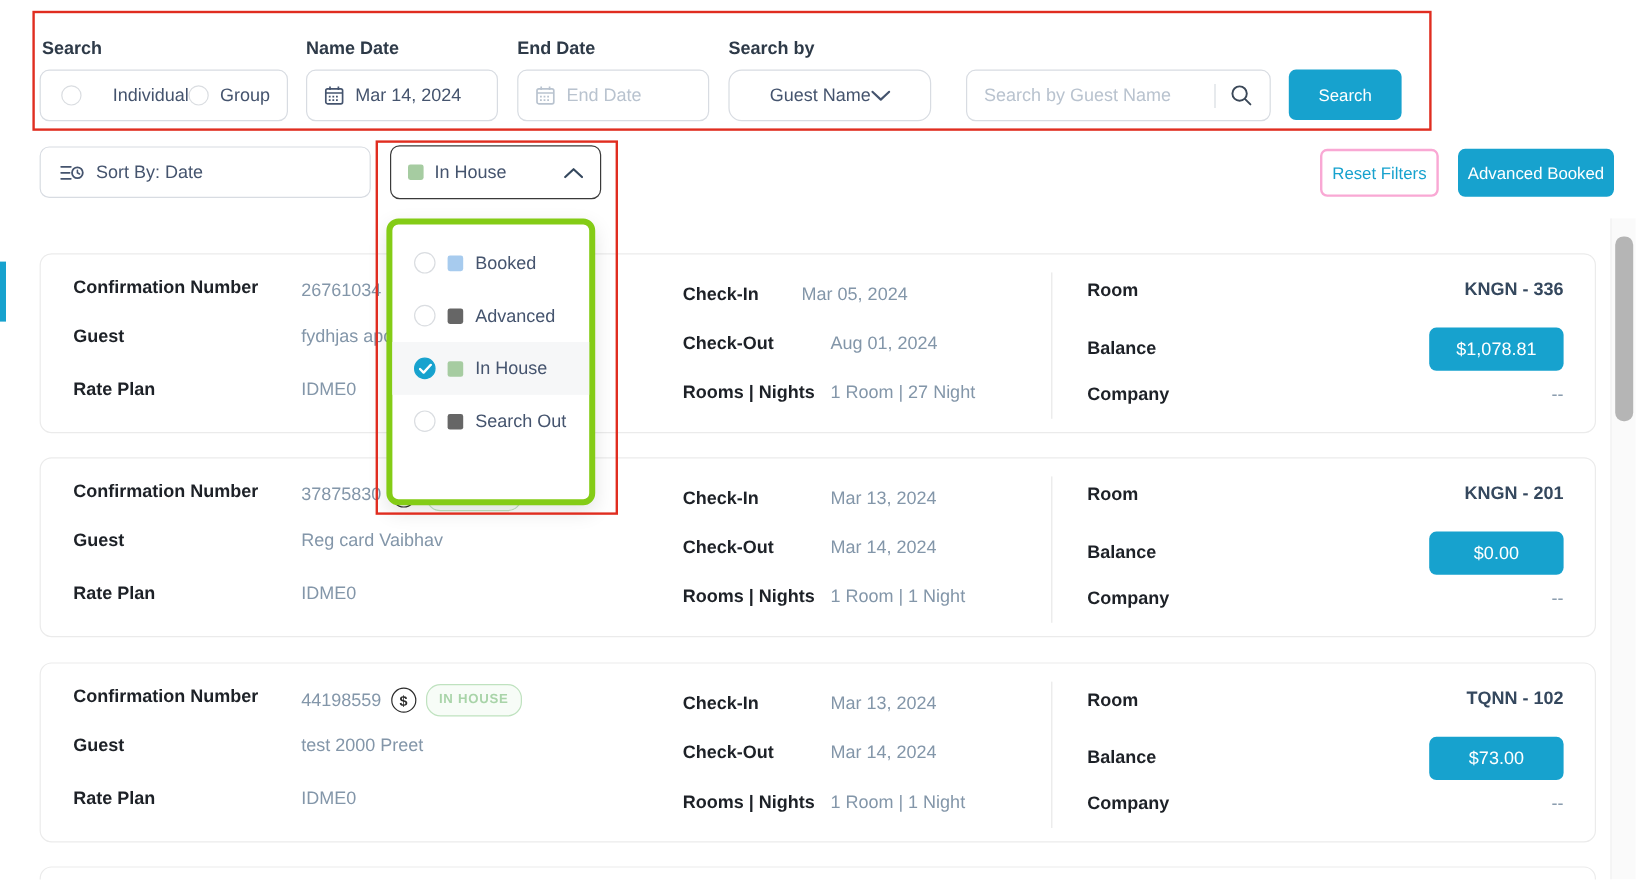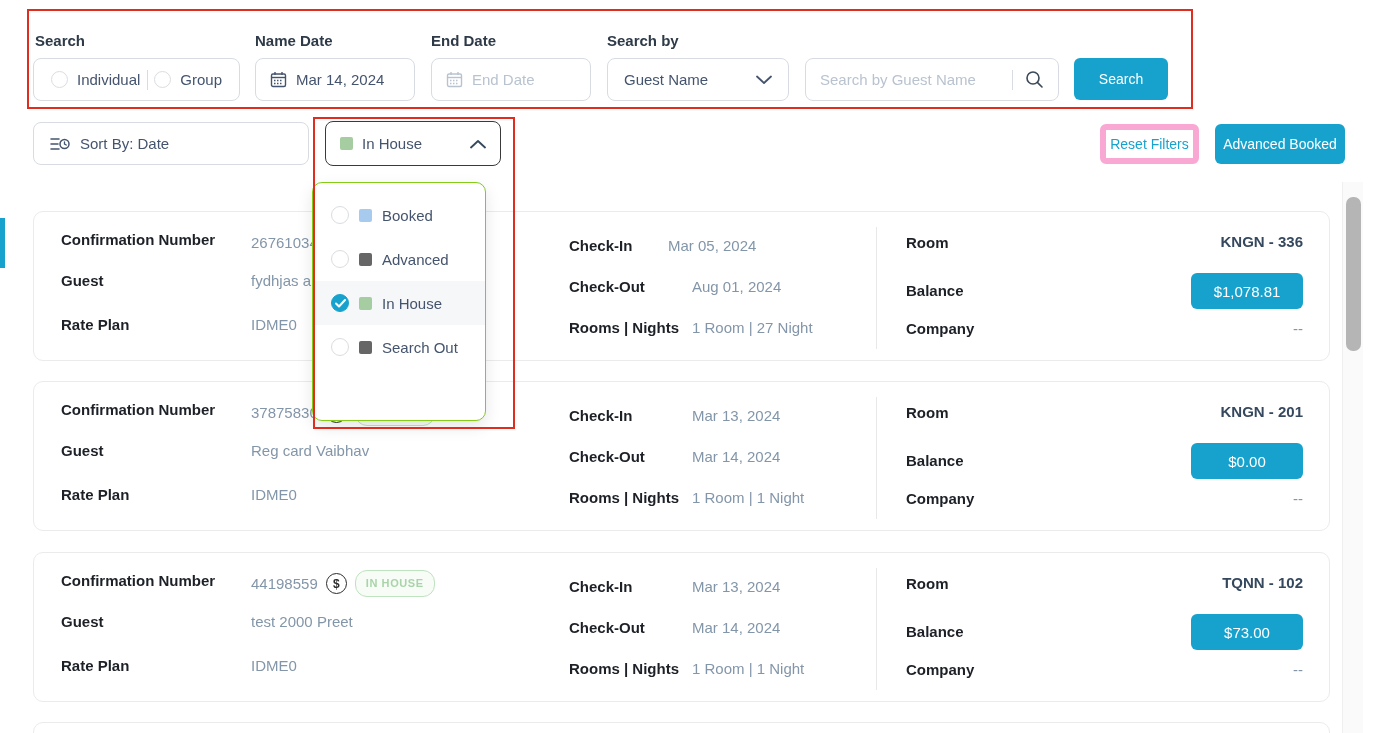--- a/index.html
+++ b/index.html
@@ -28,40 +28,40 @@
     background:#fff; display:inline-block; flex:0 0 auto;
   }
   .vdiv { width:1px; height:20px; background:#D8DCE2; }
   .cal-icon, .chev-icon, .mag-icon, .sort-icon { display:inline-flex; align-items:center; }
   .btn-primary {
     position:absolute; background:#17A2CE; color:#fff; border:none; border-radius:6px;
     font-size:14px; font-family:"Liberation Sans",sans-serif; display:flex; align-items:center; justify-content:center;
     cursor:pointer;
   }
   .btn-outline {
-    position:absolute; background:#fff; color:#17A2CE; border:6px solid #f9a8d4; border-radius:6px;
+    position:absolute; background:#fff; color:#17A2CE; border:2px solid #f9a8d4; border-radius:6px;
     font-size:14px; font-family:"Liberation Sans",sans-serif; display:flex; align-items:center; justify-content:center;
     cursor:pointer;
   }
 
   
   #sort-box { left:33px; top:122px; width:276px; height:43px; gap:10px; padding:0 16px; }
   #status-filter-btn {
     position:absolute; left:325px; top:121px; width:176px; height:45px;
     background:#fff; border:1.5px solid #3A3A3A; border-radius:8px;
     display:flex; align-items:center; padding:0 14px; gap:9px; font-size:15px; color:#45546E; cursor:pointer;
   }
   .swatch { width:13px; height:13px; border-radius:2px; display:inline-block; flex:0 0 auto; }
   #reset-btn { left:1100px; top:124px; width:99px; height:40px; }
   #advanced-btn { left:1215px; top:124px; width:130px; height:40px; }
 
   
   #status-dropdown {
-    position:absolute; left:312px; top:182px; width:174px; height:239px;
-    background:#fff; border:1px solid #84cc16; border-radius:10px;
+    position:absolute; left:322px; top:182px; width:174px; height:239px;
+    background:#fff; border:5px solid #84cc16; border-radius:10px;
     box-shadow:0 6px 16px rgba(0,0,0,.10); z-index:50; padding-top:10px;
   }
   .dd-item { height:44px; display:flex; align-items:center; padding:0 0 0 18px; gap:10px; cursor:pointer; }
   .dd-item.checked-row { background:#F6F7F8; }
   .dd-radio {
     width:18px; height:18px; border-radius:50%; border:1.5px solid #DADDE1; background:#fff;
     display:inline-flex; align-items:center; justify-content:center; flex:0 0 auto;
   }
   .dd-radio.on { background:#17A2CE; border-color:#17A2CE; }
   .dd-label { font-size:15px; color:#45546E; }
@@ -99,21 +99,21 @@
 </style>
 </head>
 <body>
 
 <span class="field-label" style="left:35px">Search</span>
 <span class="field-label" style="left:255px">Name Date</span>
 <span class="field-label" style="left:431px">End Date</span>
 <span class="field-label" style="left:607px">Search by</span>
 
 <div class="fbox" style="left:33px; width:207px; justify-content:space-between; padding:0 17px;">
-  <span style="display:flex;align-items:center;gap:9px;">
+  <span style="display:flex;align-items:center;gap:26px;">
     <span class="radio-circle"></span>
     <span>Individual</span>
   </span>
   <span class="vdiv"></span>
   <span style="display:flex;align-items:center;gap:9px;">
     <span class="radio-circle"></span>
     <span>Group</span>
   </span>
 </div>
 
@@ -138,21 +138,21 @@
         <line x1="1.5" y1="6.5" x2="15.5" y2="6.5"></line>
       <line x1="5" y1="1" x2="5" y2="4"></line>
         <line x1="12" y1="1" x2="12" y2="4"></line>
       <line x1="4" y1="9.5" x2="13" y2="9.5" stroke-dasharray="1.5 1.5"></line>
         <line x1="4" y1="12.5" x2="13" y2="12.5" stroke-dasharray="1.5 1.5"></line>
     </svg>
   </span>
   <span class="placeholder">End Date</span>
 </div>
 
-<div class="fbox" style="left:607px; width:182px; padding:0 16px; justify-content:space-between;">
+<div class="fbox" style="left:607px; width:169px; padding:0 16px; justify-content:center;border-radius:11px;">
   <span>Guest Name</span>
   <span class="chev-icon">
     <svg width="16" height="10" viewBox="0 0 16 10" fill="none" stroke="#45546E" stroke-width="1.8" stroke-linecap="round" stroke-linejoin="round">
         <polyline points="1,1.5 8,8 15,1.5"></polyline>
       </svg>
   </span>
 </div>
 
 <div class="fbox" style="left:805px; width:254px; padding:0 14px;">
   <span class="placeholder" style="flex:1">Search by Guest Name</span>

